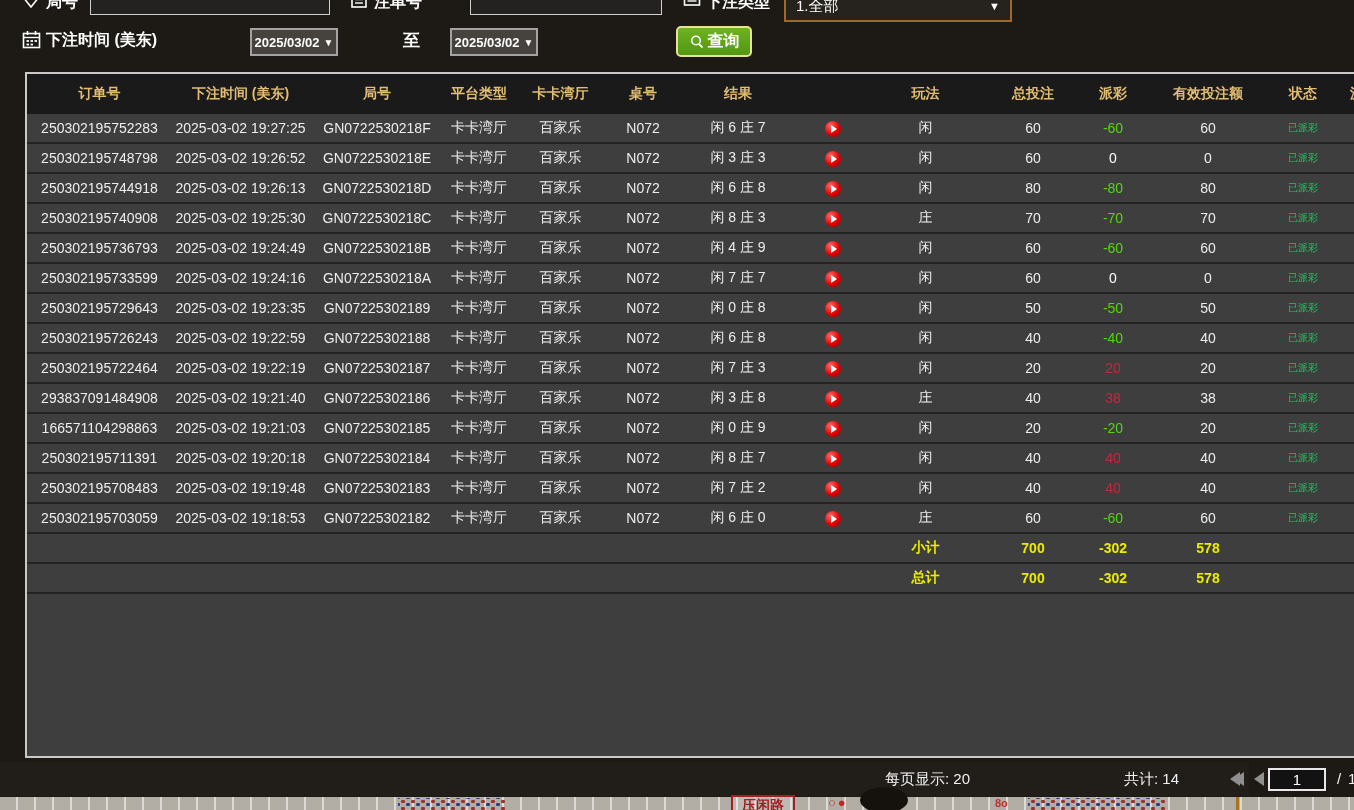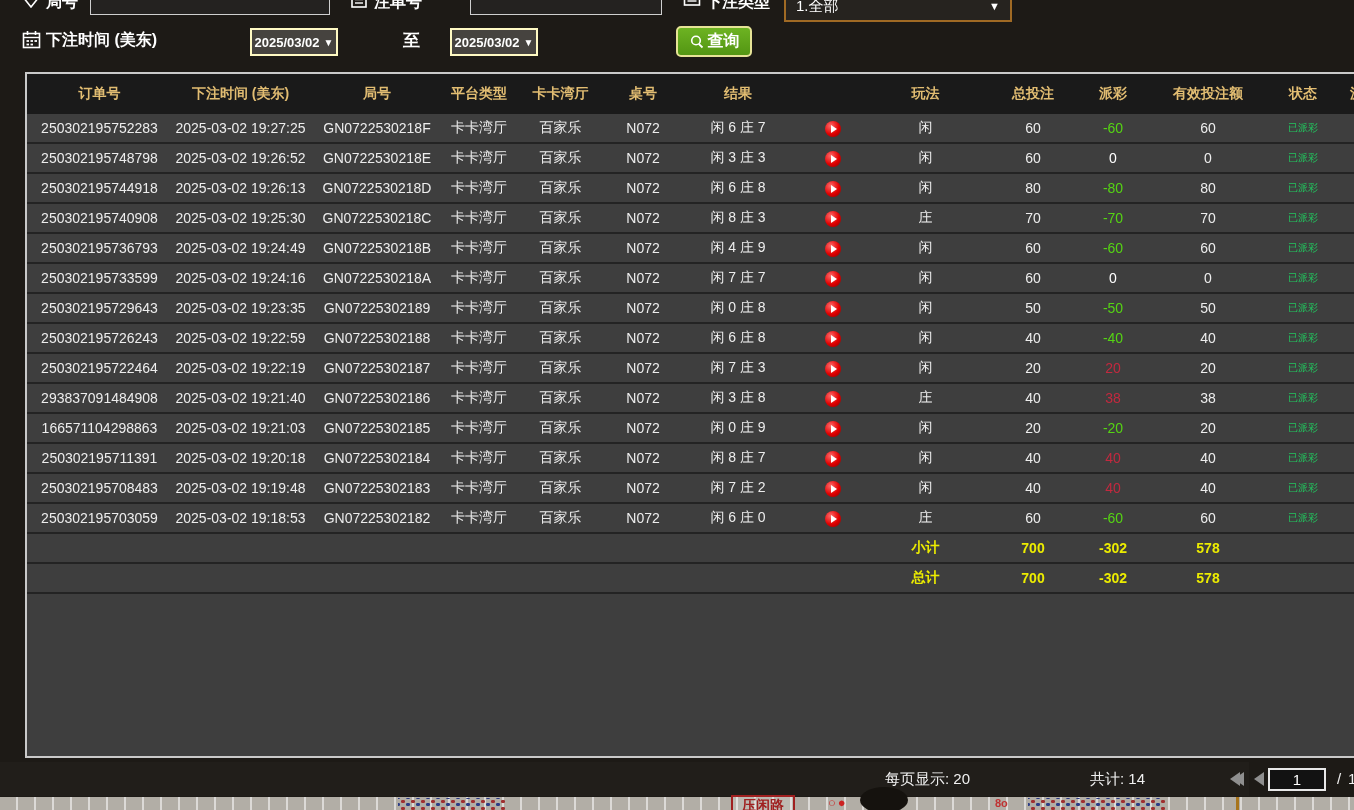--- a/index.html
+++ b/index.html
@@ -14,21 +14,21 @@
   
   .f-label{position:absolute;color:#fff;font-weight:bold;font-size:16px;white-space:nowrap;}
   .cut-top{top:-8px;}
   .f-icon{position:absolute;top:-10px;}
   .f-input{position:absolute;top:-17px;height:32px;background:#242220;border:1px solid #cfcfcf;
            color:#fff;font-size:14px;padding:0 8px;box-sizing:border-box;}
   .f-select{position:absolute;top:-10px;height:32px;background:#26231f;border:2px solid #a06a24;
             color:#fff;font-size:15px;display:flex;align-items:center;justify-content:space-between;
             padding:0 10px;box-sizing:border-box;}
   .date-row-label{position:absolute;left:46px;top:30px;color:#fff;font-weight:bold;font-size:16px;}
-  .date-btn{position:absolute;top:28px;width:88px;height:28px;background:#46433f;border:2px solid #fef9c3;
+  .date-btn{position:absolute;top:28px;width:88px;height:28px;background:#46433f;border:2px solid #a3a3a3;
             color:#fff;font-weight:bold;font-size:13px;display:flex;align-items:center;justify-content:center;
             gap:4px;box-sizing:border-box;cursor:pointer;}
   .date-btn .car{font-size:10px;}
   .to-label{position:absolute;left:403px;top:29px;color:#fff;font-weight:bold;font-size:17px;}
   .query-btn{position:absolute;left:676px;top:26px;width:76px;height:31px;background:linear-gradient(#6db322,#539613);
              border:2px solid #e6e396;color:#fff;font-weight:bold;font-size:16px;border-radius:5px;
              display:flex;align-items:center;justify-content:center;gap:3px;box-sizing:border-box;cursor:pointer;}
 
   
   .table-wrap{position:absolute;left:25px;top:72px;width:1398px;height:686px;
@@ -431,21 +431,21 @@
             <td>578</td>
             <td></td>
             <td></td>
           </tr>
         </tbody>
     </table>
   </div>
 
   <div class="pager">
     <span class="txt" style="left:885px">每页显示: 20</span>
-    <span class="txt" style="left:1090px">共计: 14</span>
+    <span class="txt" style="left:1124px">共计: 14</span>
     <span class="arrow d2" style="left:1234px"></span>
     <span class="arrow" style="left:1254px"></span>
     <input class="page-box" value="1" style="">
     <span class="txt" style="left:1337px">/</span>
     <span class="txt" style="left:1348px">1</span>
   </div>
 </div>
 
 <div class="strip"></div>
 <div class="dots" style="left:398px;width:108px"></div>

